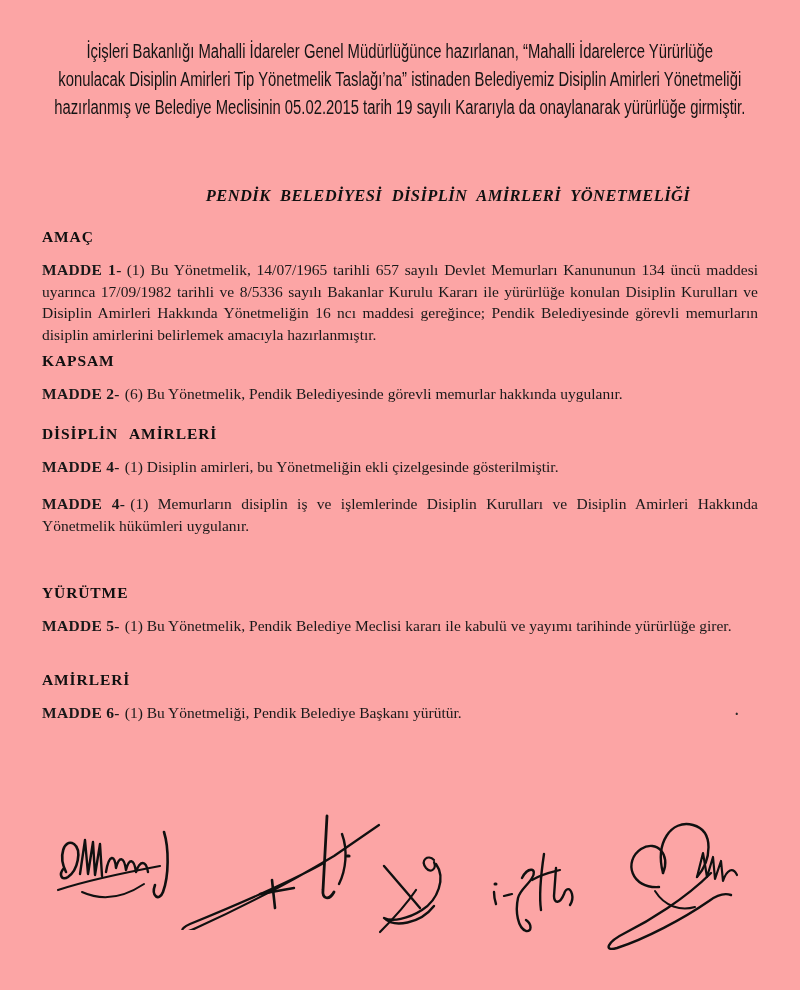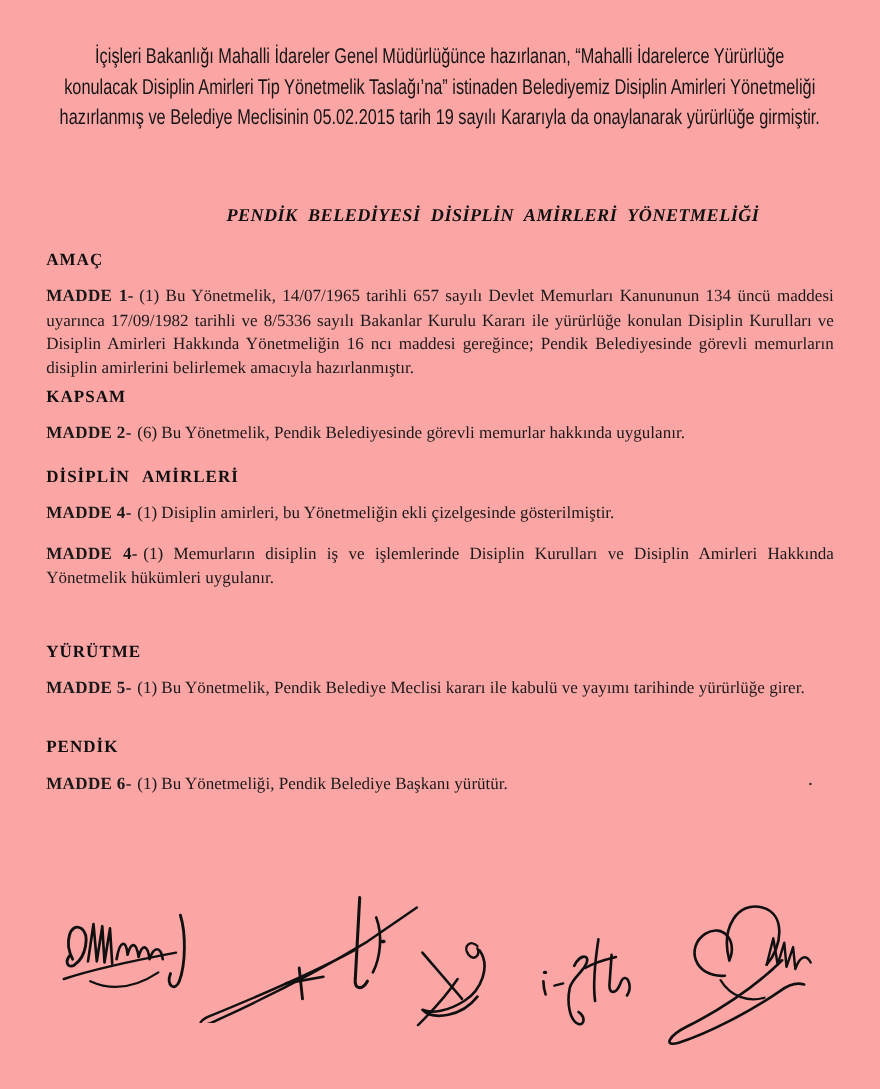--- a/index.html
+++ b/index.html
@@ -137,21 +137,21 @@
   <div class="section" style="top:493px">
     <p class="article"><span class="label">MADDE 4-</span><span>(1) Memurların disiplin iş ve işlemlerinde Disiplin Kurulları ve Disiplin Amirleri Hakkında Yönetmelik hükümleri uygulanır.</span></p>
   </div>
 
   <div class="section" style="top:583px">
     <div class="section-heading">YÜRÜTME</div>
     <p class="article"><span class="label">MADDE 5-</span><span>(1) Bu Yönetmelik, Pendik Belediye Meclisi kararı ile kabulü ve yayımı tarihinde yürürlüğe girer.</span></p>
   </div>
 
   <div class="section" style="top:670px">
-    <div class="section-heading">PENDİK</div>
+    <div class="section-heading">AMİRLERİ</div>
     <p class="article"><span class="label">MADDE 6-</span><span>(1) Bu Yönetmeliği, Pendik Belediye Başkanı yürütür.</span></p>
   </div>
 
   <div class="stray-mark">.</div>
 
   <div class="signatures">
 
     <div class="sig" style="left:52px; top:814px">
       <svg width="140" height="102" viewBox="0 0 140 102">
         <path stroke-width="2.6" d="M14,58 C6,42 12,24 22,30 C30,36 26,56 16,63 C10,67 6,61 12,54"></path>

